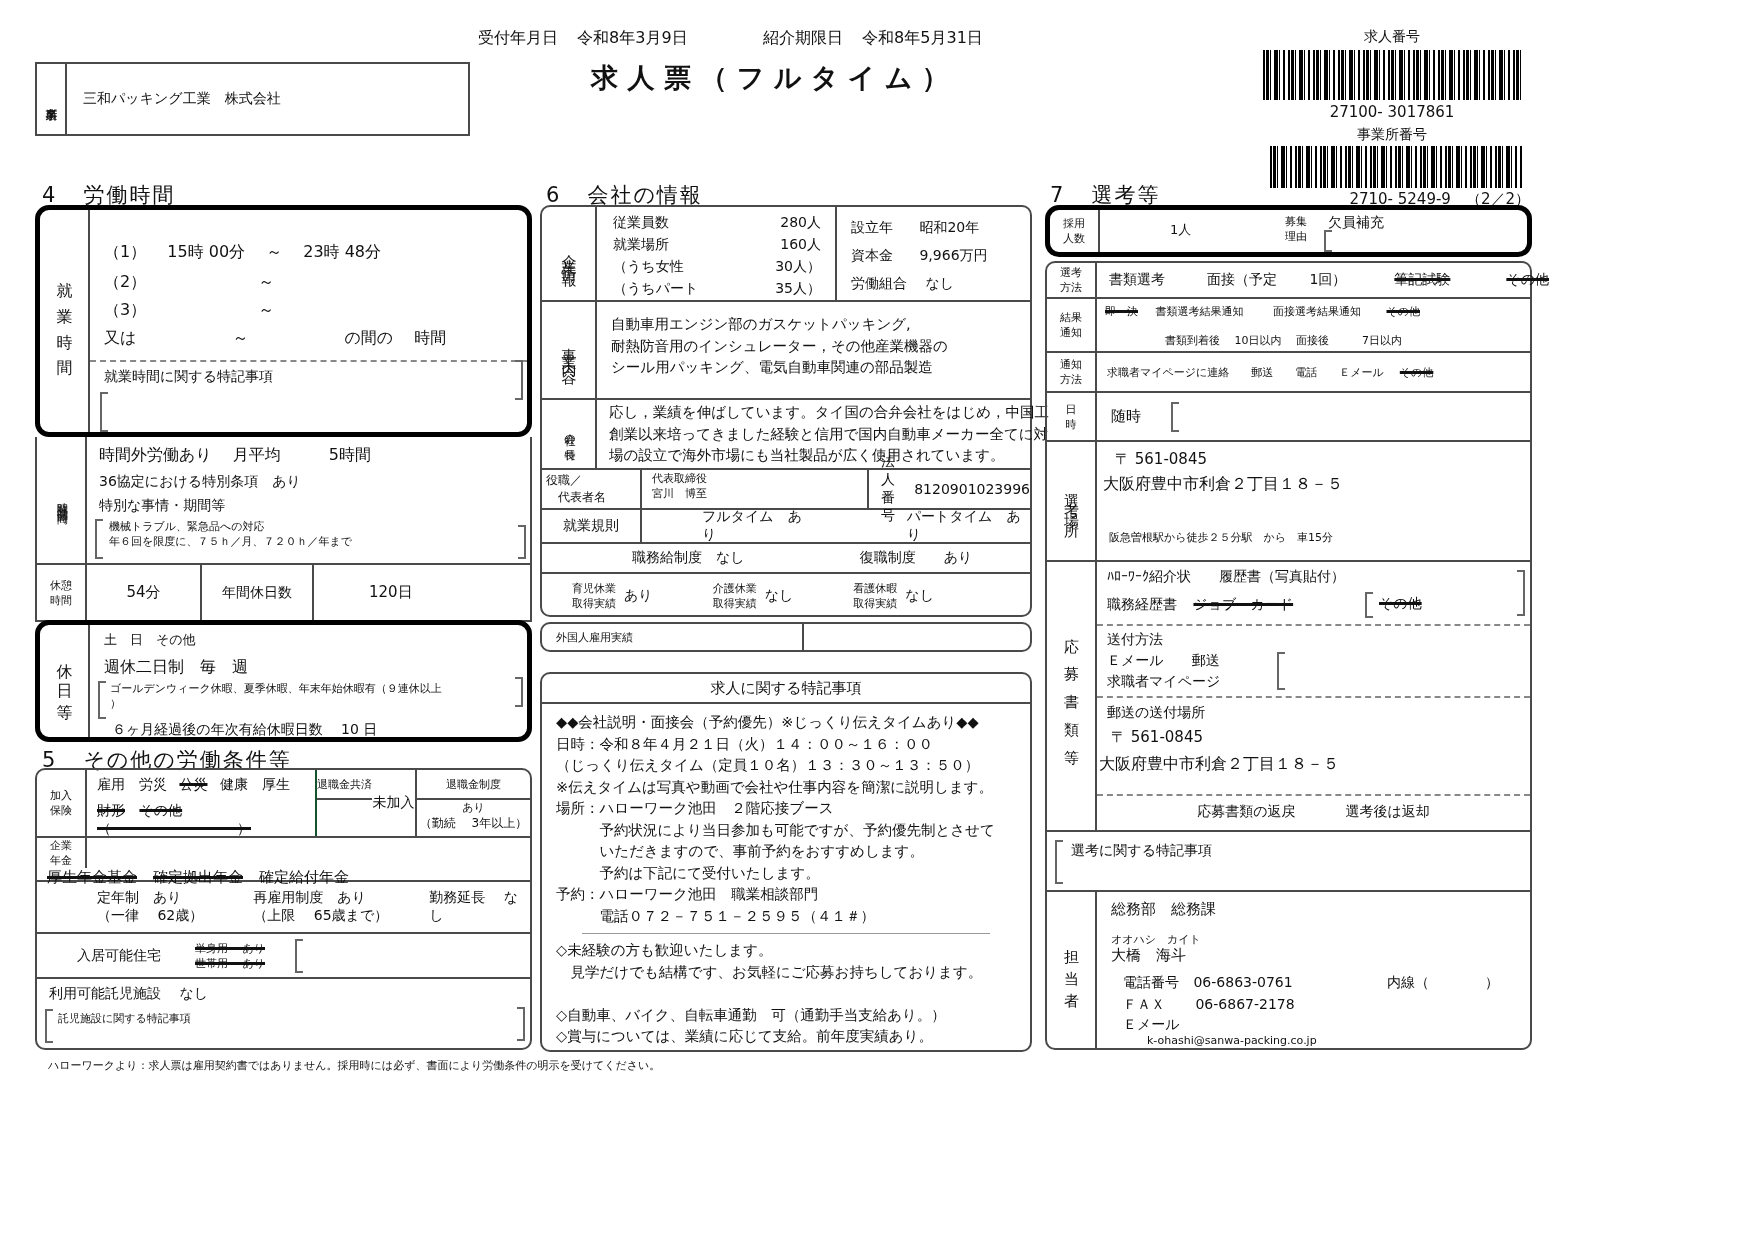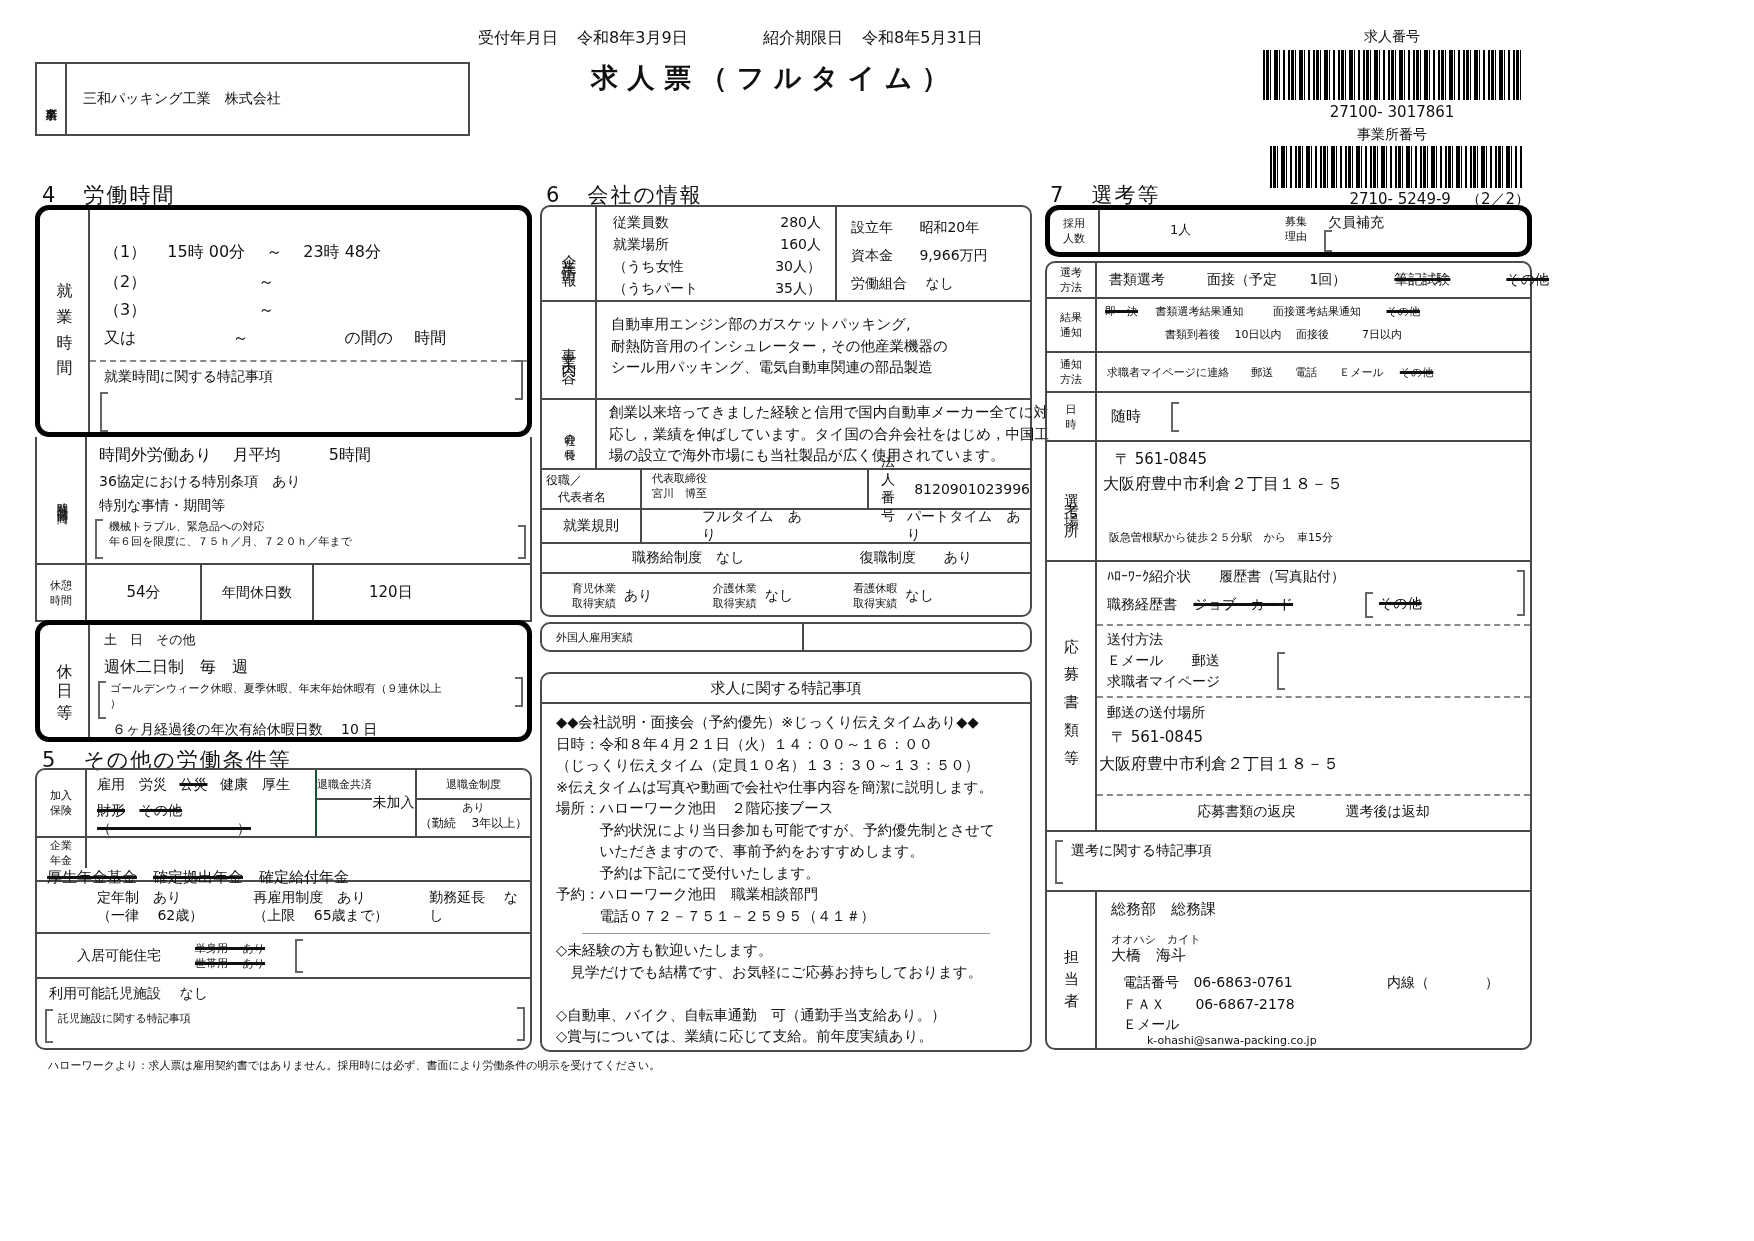--- a/index.html
+++ b/index.html
@@ -255,22 +255,22 @@
           <div>耐熱防音用のインシュレーター，その他産業機器の</div>
           <div>シール用パッキング、電気自動車関連の部品製造</div>
         </div>
     </div>
 
     <div class="row" style="display:flex; height:70px;">
       <div class="lbl" style="width:55px;">
         <div class="vtext t13" style="letter-spacing:1px;">会社の特長</div>
       </div>
       <div class="lines" style="flex:1; padding:2px 4px 0 12px;">
+          <div>応し，業績を伸ばしています。タイ国の合弁会社をはじめ，中国工</div>
           <div>創業以来培ってきました経験と信用で国内自動車メーカー全てに対</div>
-          <div>応し，業績を伸ばしています。タイ国の合弁会社をはじめ，中国工</div>
           <div>場の設立で海外市場にも当社製品が広く使用されています。</div>
         </div>
     </div>
 
     <div class="row" style="display:flex; height:40px;">
       <div class="lbl t12" style="width:100px; align-items:flex-start; padding-left:4px;">
         <div>役職／</div>
         <div>　代表者名</div>
       </div>
       <div style="width:225px; padding:1px 0 0 10px;">
@@ -391,21 +391,21 @@
         <div>結果</div>
         <div>通知</div>
       </div>
       <div style="flex:1; padding:5px 0 0 8px;">
         <div class="t13">
           <span class="strike">即　決</span>
           <span style="margin-left:14px;">書類選考結果通知</span>
           <span style="margin-left:26px;">面接選考結果通知</span>
           <span class="strike" style="margin-left:22px;">その他</span>
         </div>
-        <div class="t13" style="margin-top:8px; margin-left:60px; white-space:pre;">書類到着後　 10日以内　 面接後　　　7日以内</div>
+        <div class="t13" style="margin-top:14px; margin-left:60px; white-space:pre;">書類到着後　 10日以内　 面接後　　　7日以内</div>
       </div>
     </div>
 
     <div class="row" style="display:flex; height:40px;">
       <div class="lbl t13" style="width:50px;">
         <div>通知</div>
         <div>方法</div>
       </div>
       <div class="t13" style="flex:1; display:flex; align-items:center; padding-left:10px; white-space:pre;">
         <span>求職者マイページに連絡　　郵送　　電話　　Ｅメール</span>

